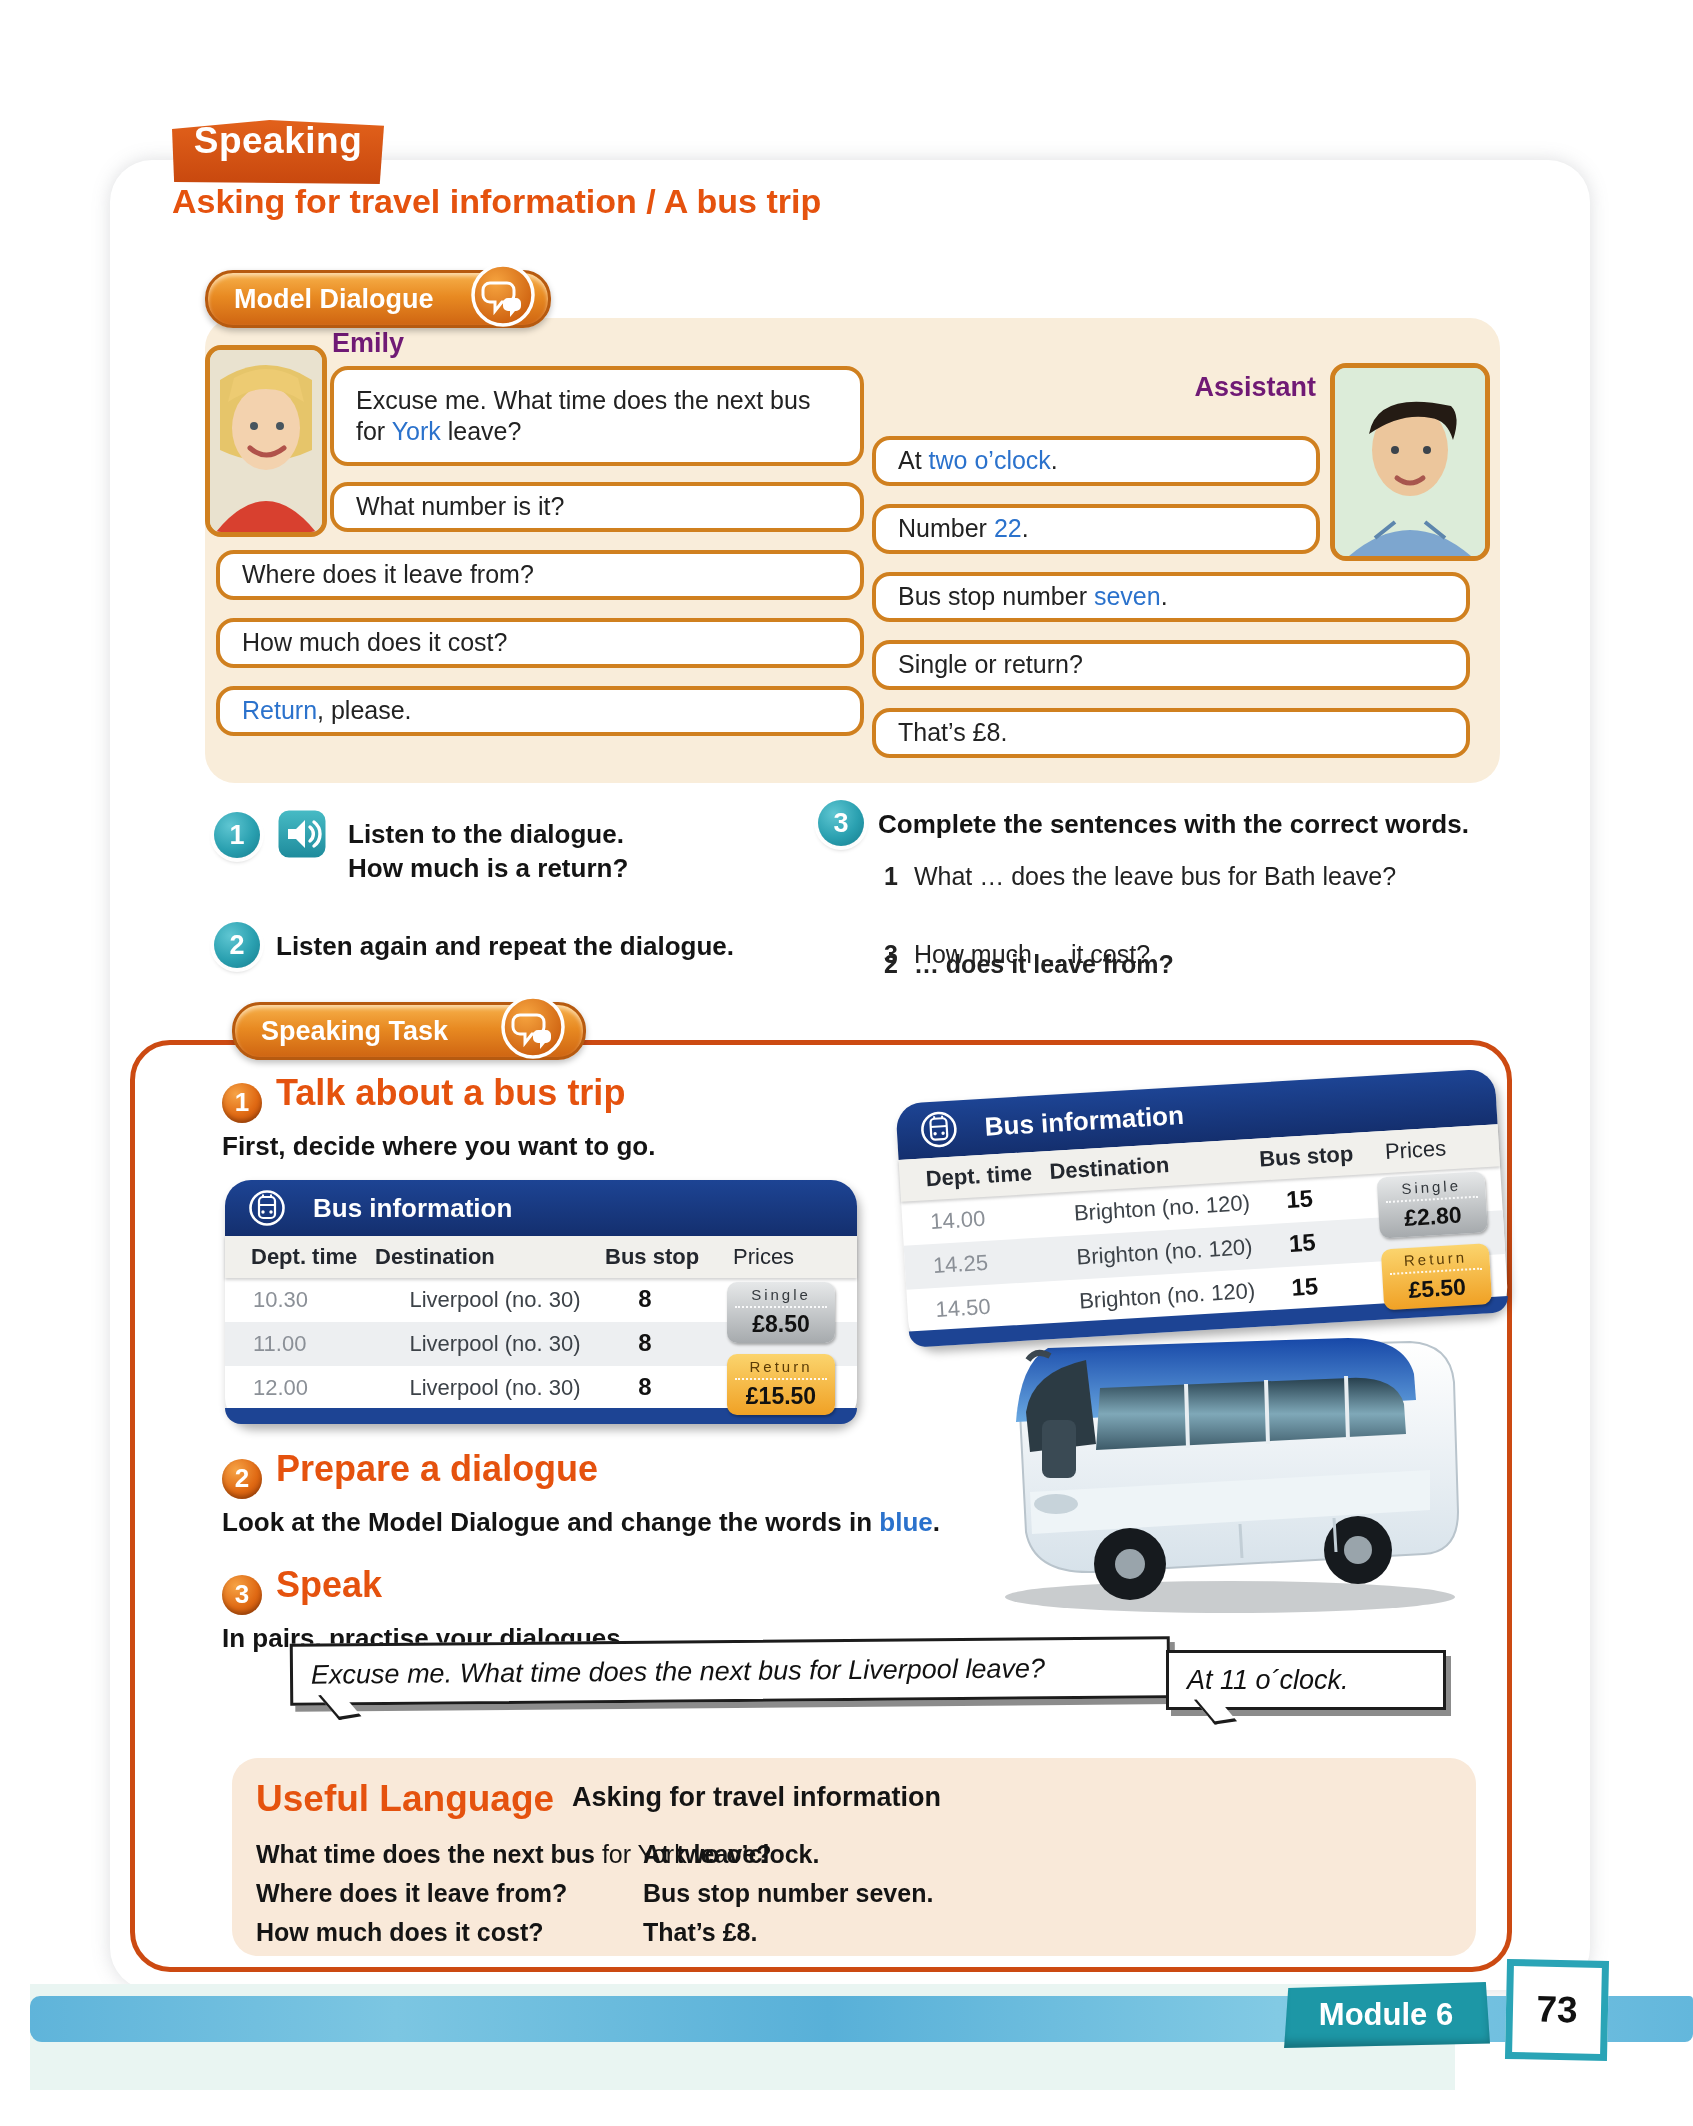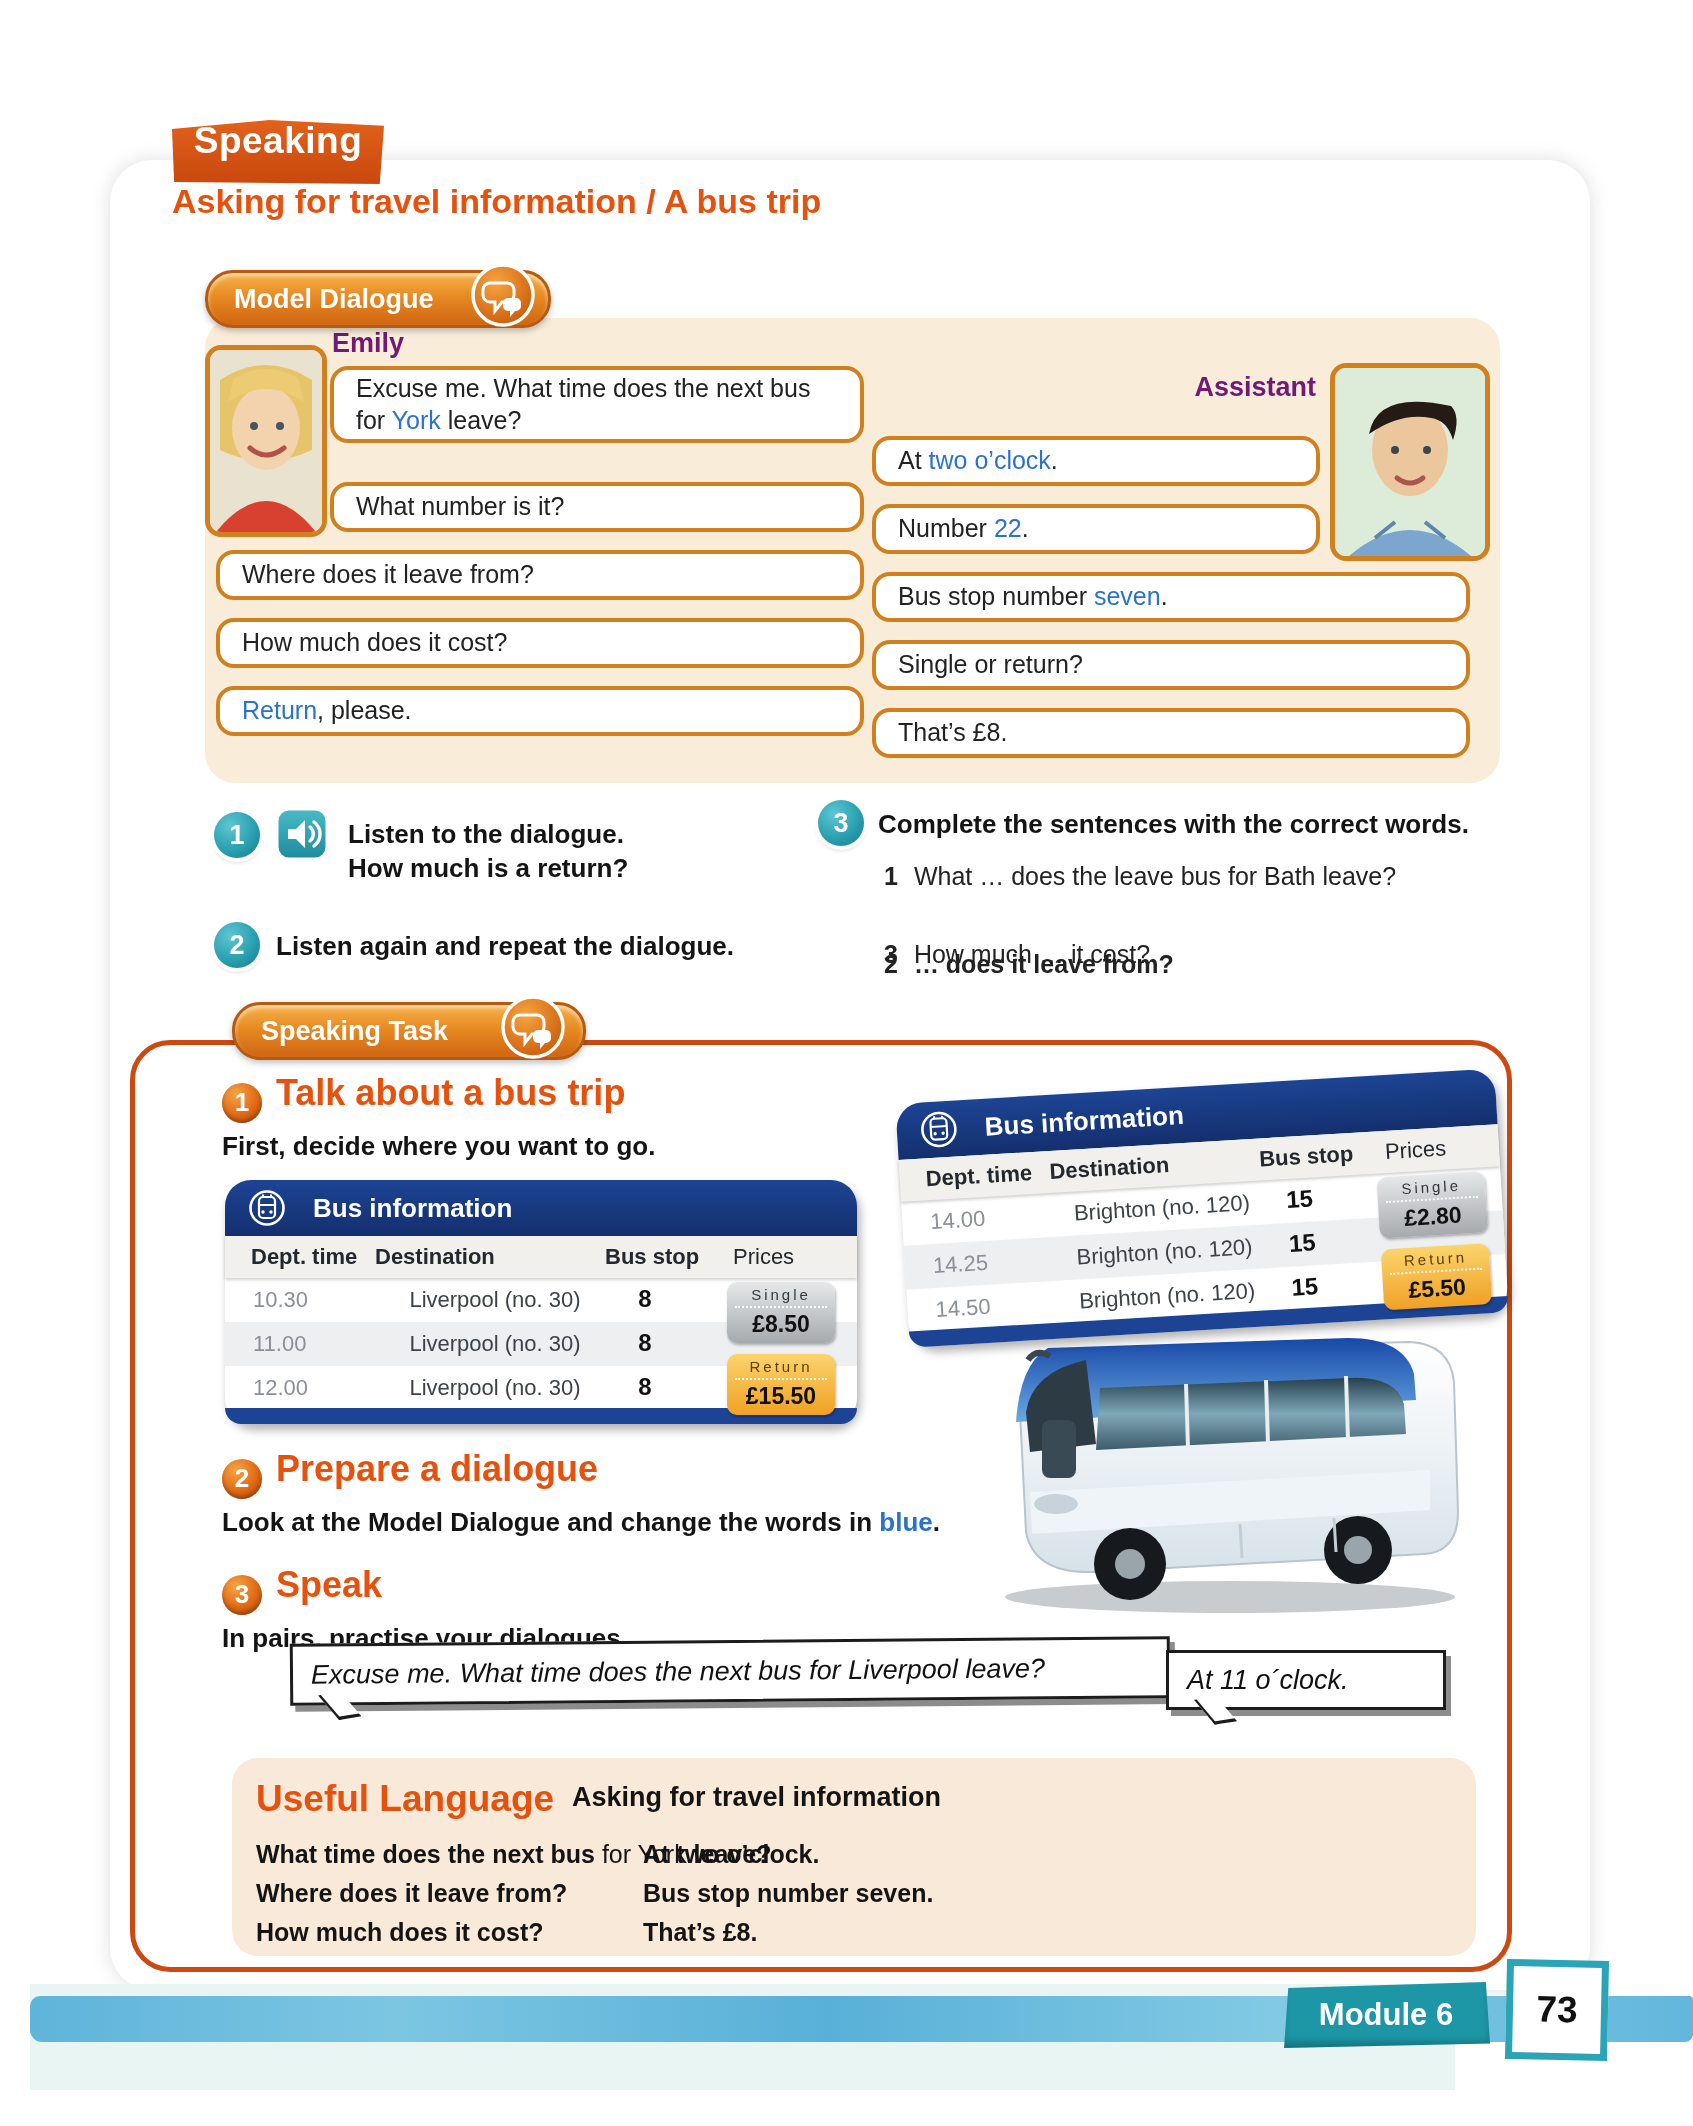--- a/index.html
+++ b/index.html
@@ -30,21 +30,21 @@
   .portrait{border:5px solid #d0801f;border-radius:16px;overflow:hidden;background:#dde5d8;z-index:5;}
   #emily-photo{left:205px;top:345px;width:112px;height:182px;}
   #assistant-photo{left:1330px;top:363px;width:150px;height:188px;}
   .who{font-size:27px;font-weight:800;color:#701a75;z-index:5;}
   #emily-name{left:332px;top:328px;}
   #assistant-name{left:1146px;top:372px;width:170px;text-align:right;}
 
   .bubble{background:#fff;border:4px solid #d0801f;border-radius:18px;display:flex;align-items:center;
     padding:4px 22px;font-size:25px;color:#222;line-height:1.25;z-index:4;box-sizing:border-box;}
   .blue{color:#2b72cc;}
-  #b0{left:330px;top:366px;width:534px;height:77px;}
+  #b0{left:330px;top:366px;width:534px;height:100px;}
   #b1{left:872px;top:436px;width:448px;height:50px;}
   #b2{left:330px;top:482px;width:534px;height:50px;}
   #b3{left:872px;top:504px;width:448px;height:50px;}
   #b4{left:216px;top:550px;width:648px;height:50px;}
   #b5{left:872px;top:572px;width:598px;height:50px;}
   #b6{left:216px;top:618px;width:648px;height:50px;}
   #b7{left:872px;top:640px;width:598px;height:50px;}
   #b8{left:216px;top:686px;width:648px;height:50px;}
   #b9{left:872px;top:708px;width:598px;height:50px;}
 

